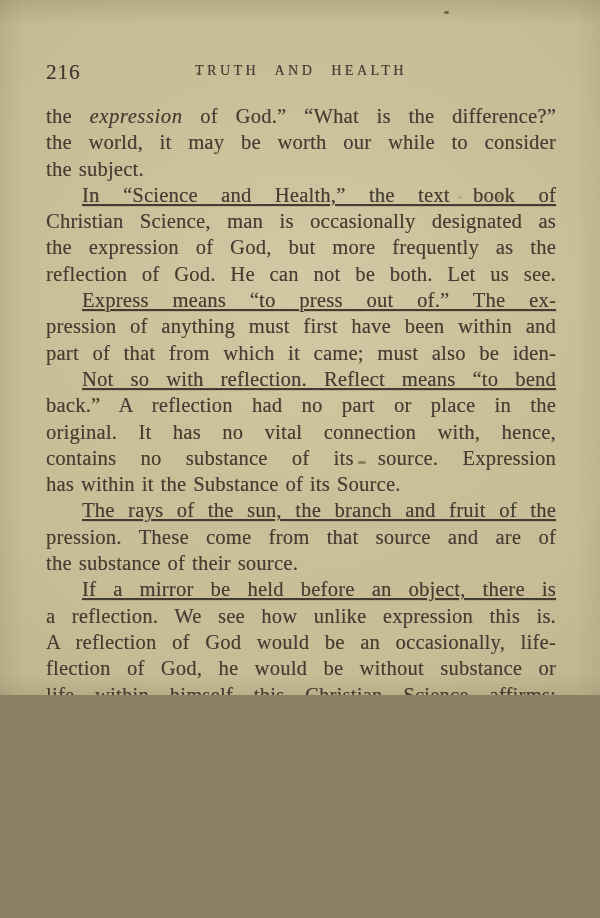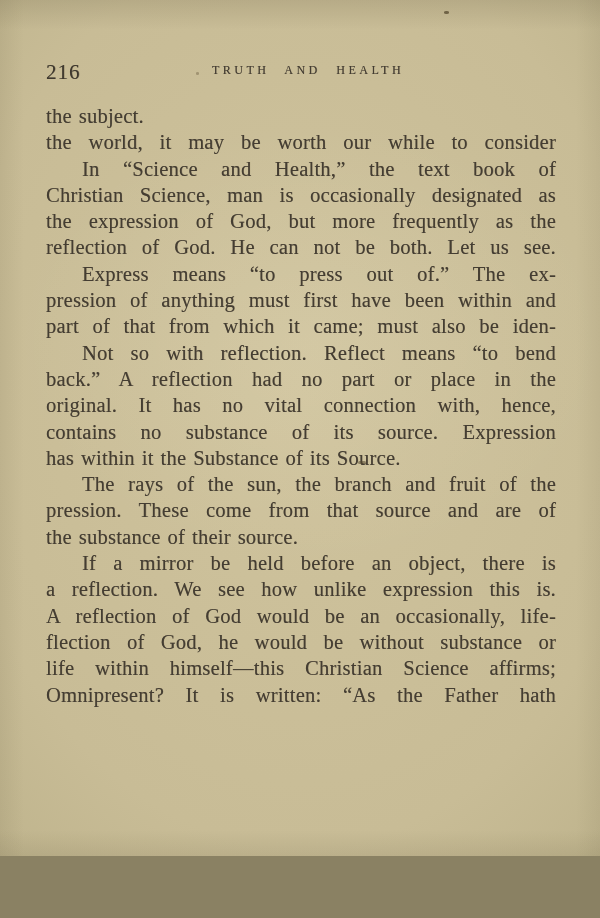--- a/index.html
+++ b/index.html
@@ -3,21 +3,21 @@
 <meta charset="utf-8">
 <style>
   html, body {
     margin: 0;
     padding: 0;
     background: #8a8163;
   }
   .page {
     position: relative;
     width: 600px;
-    height: 856px;
+    height: 695px;
     overflow: hidden;
     font-family: "Liberation Serif", "DejaVu Serif", serif;
     background:
       linear-gradient(180deg, rgba(110,100,72,0.20) 0%, rgba(110,100,72,0.0) 3.5%),
       linear-gradient(0deg,   rgba(110,100,72,0.14) 0%, rgba(110,100,72,0.0) 3%),
       linear-gradient(90deg,  rgba(110,100,72,0.12) 0%, rgba(110,100,72,0.0) 4%, rgba(110,100,72,0.0) 96%, rgba(110,100,72,0.10) 100%),
       radial-gradient(ellipse 430px 320px at 52% 40%, rgba(255,250,228,0.10), rgba(255,250,228,0) 70%),
       radial-gradient(ellipse 120% 110% at 50% 46%, #cfc39d 0%, #c8bc96 48%, #b6ac84 82%, #a79d78 100%);
     color: #433c32;
   }
@@ -37,27 +37,26 @@
     font-size: 21px;
     letter-spacing: 1px;
     color: #3e382e;
     text-shadow: 0.4px 0.4px 0.5px rgba(62,53,40,0.45);
   }
   .running-head {
     position: absolute;
     left: 50%;
     top: 3px;
     transform: translateX(-50%);
-    font-size: 12px;
+    font-size: 14px;
     letter-spacing: 3.5px;
     word-spacing: 9px;
     white-space: nowrap;
     color: #433c32;
     text-shadow: 0.4px 0.4px 0.5px rgba(62,53,40,0.45);
-    margin-left: 7px;
   }
 
   
   .body-text {
     position: absolute;
     top: 103px;
     left: 46px;
     width: 510px;
     font-size: 20.5px;
     line-height: 26.3px;
@@ -70,21 +69,21 @@
   .line {
     height: 26.3px;
     overflow: visible;
     white-space: nowrap;
   }
   .line.just {
     white-space: normal;
     text-align: justify;
     text-align-last: justify;
   }
-  .line.indent { padding-left: 36px; }
+  .line.indent { padding-left: 36px; text-decoration: underline; }
   .line i { letter-spacing: 0.6px; }
 
   
   .speck {
     position: absolute;
     background: #55492f;
     border-radius: 45%;
     pointer-events: none;
   }
   .speck.s1 { left: 444px; top: 11px;  width: 5px;  height: 3px; opacity: .75; }
@@ -100,22 +99,23 @@
 
 <div class="page">
 
   <div class="header">
     <span class="page-number">216</span>
     <span class="running-head">TRUTH AND HEALTH</span>
   </div>
 
   <div class="body-text">
       <div class="para">
+        <div class="line just">the <i>expression</i> of God.” “What is the difference?”</div>
+        <div class="line just">the world, it may be worth our while to consider</div>
         <div class="line">the subject.</div>
-        <div class="line just">the world, it may be worth our while to consider</div>
       </div>
       <div class="para">
         <div class="line just indent">In “Science and Health,” the text book of</div>
         <div class="line just">Christian Science, man is occasionally designated as</div>
         <div class="line just">the expression of God, but more frequently as the</div>
         <div class="line just">reflection of God. He can not be both. Let us see.</div>
       </div>
       <div class="para">
         <div class="line just indent">Express means “to press out of.” The ex-</div>
         <div class="line just">pression of anything must first have been within and</div>

